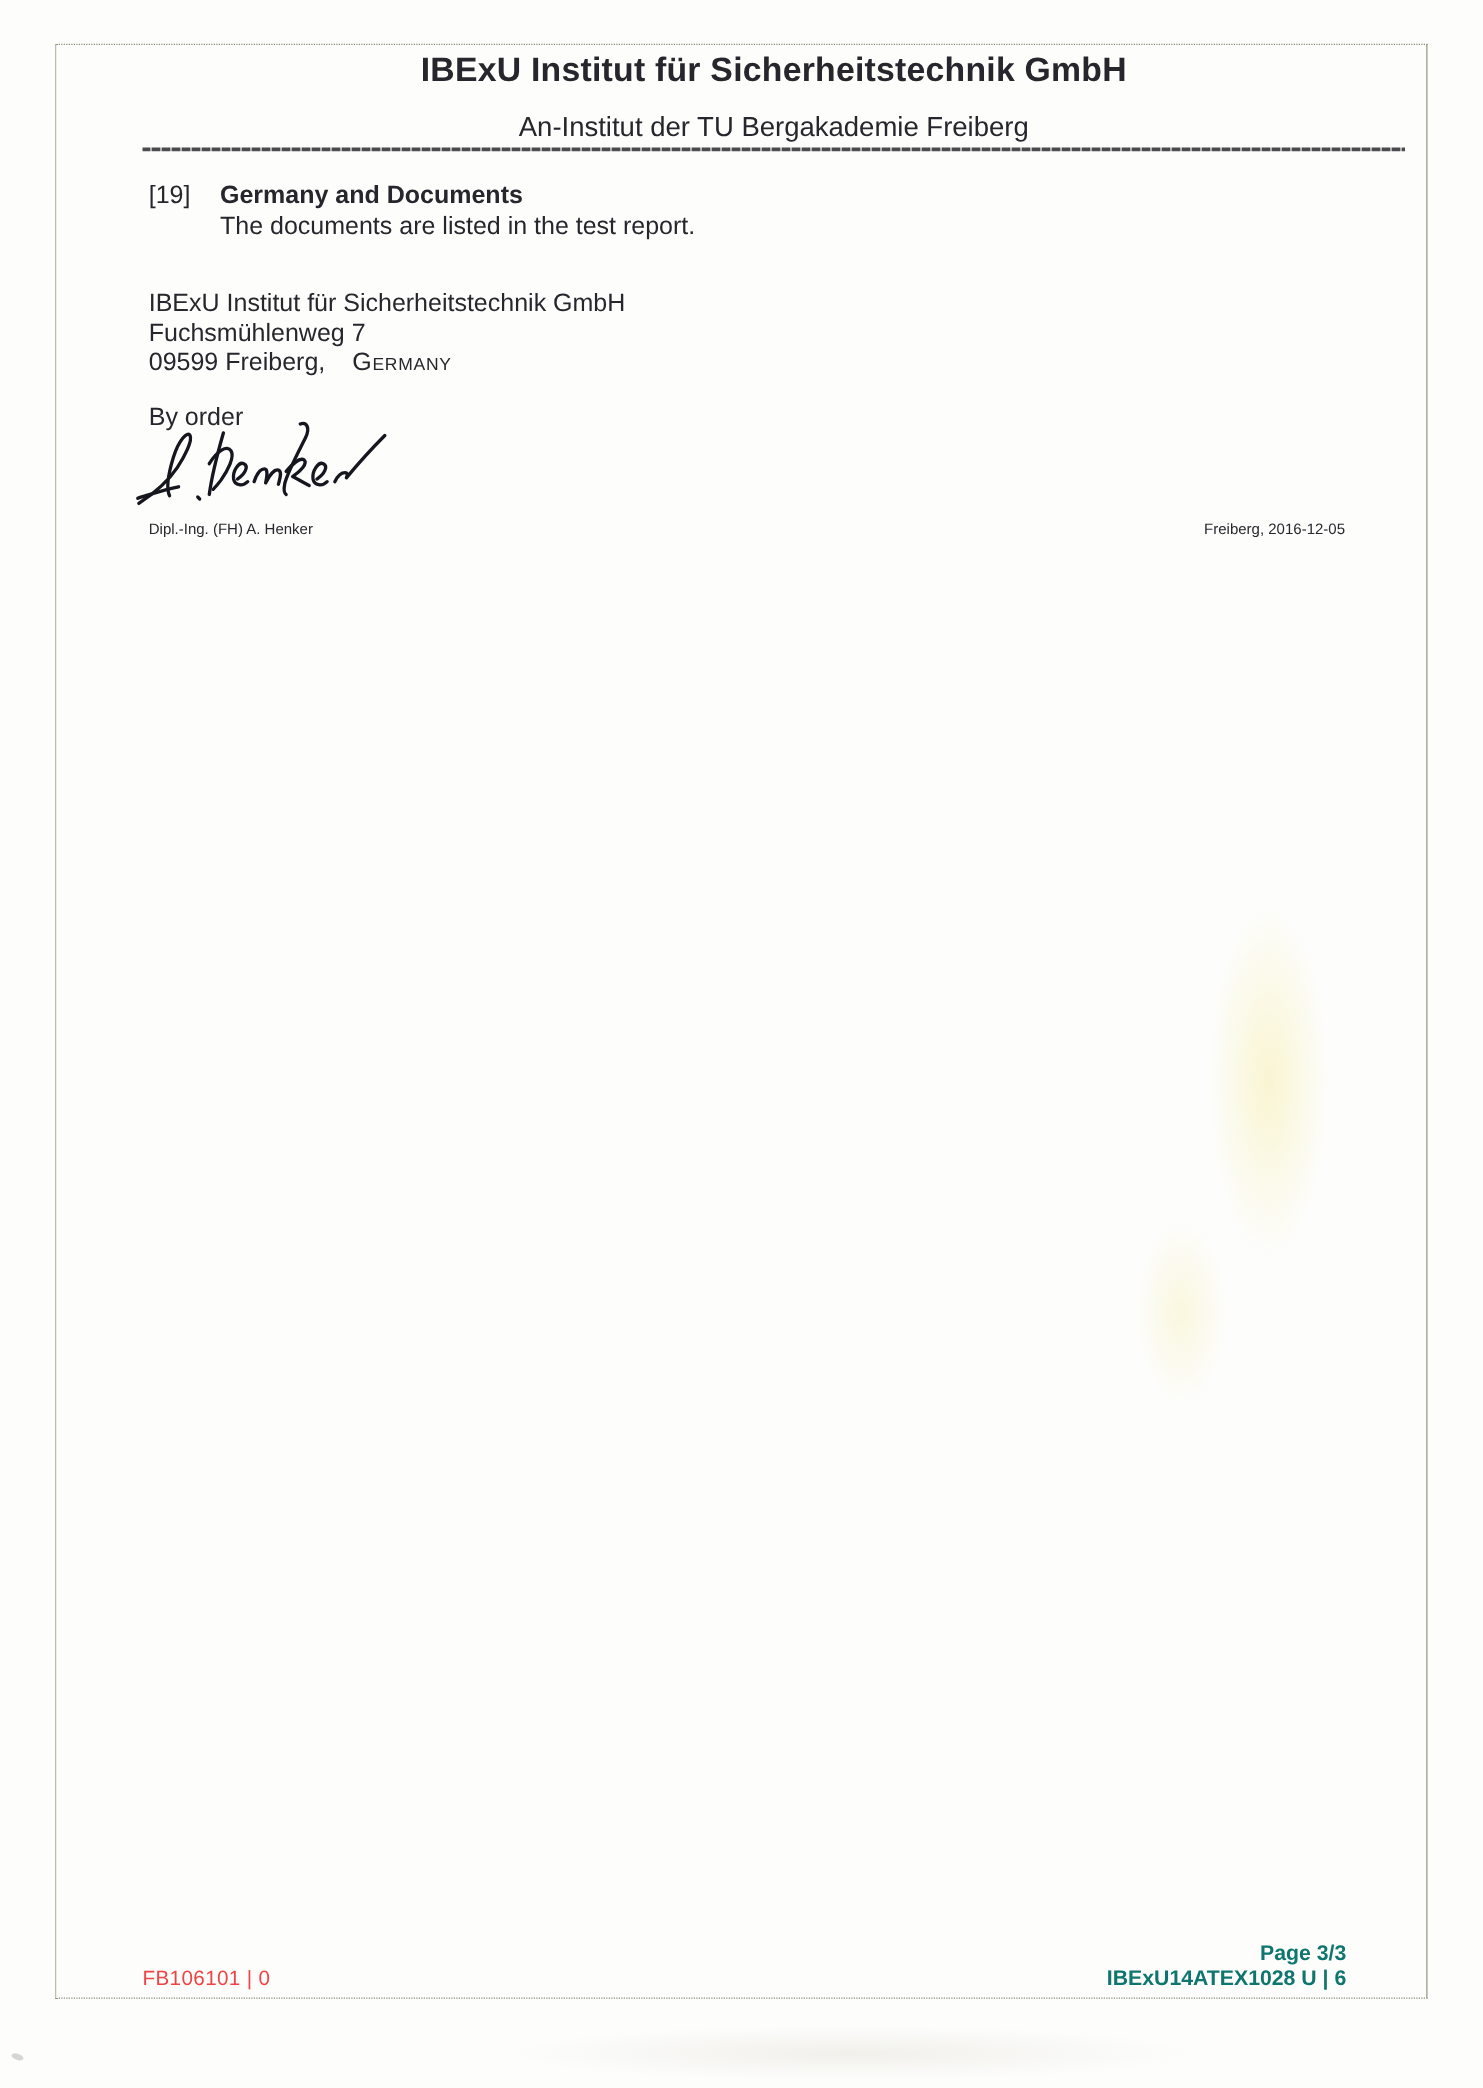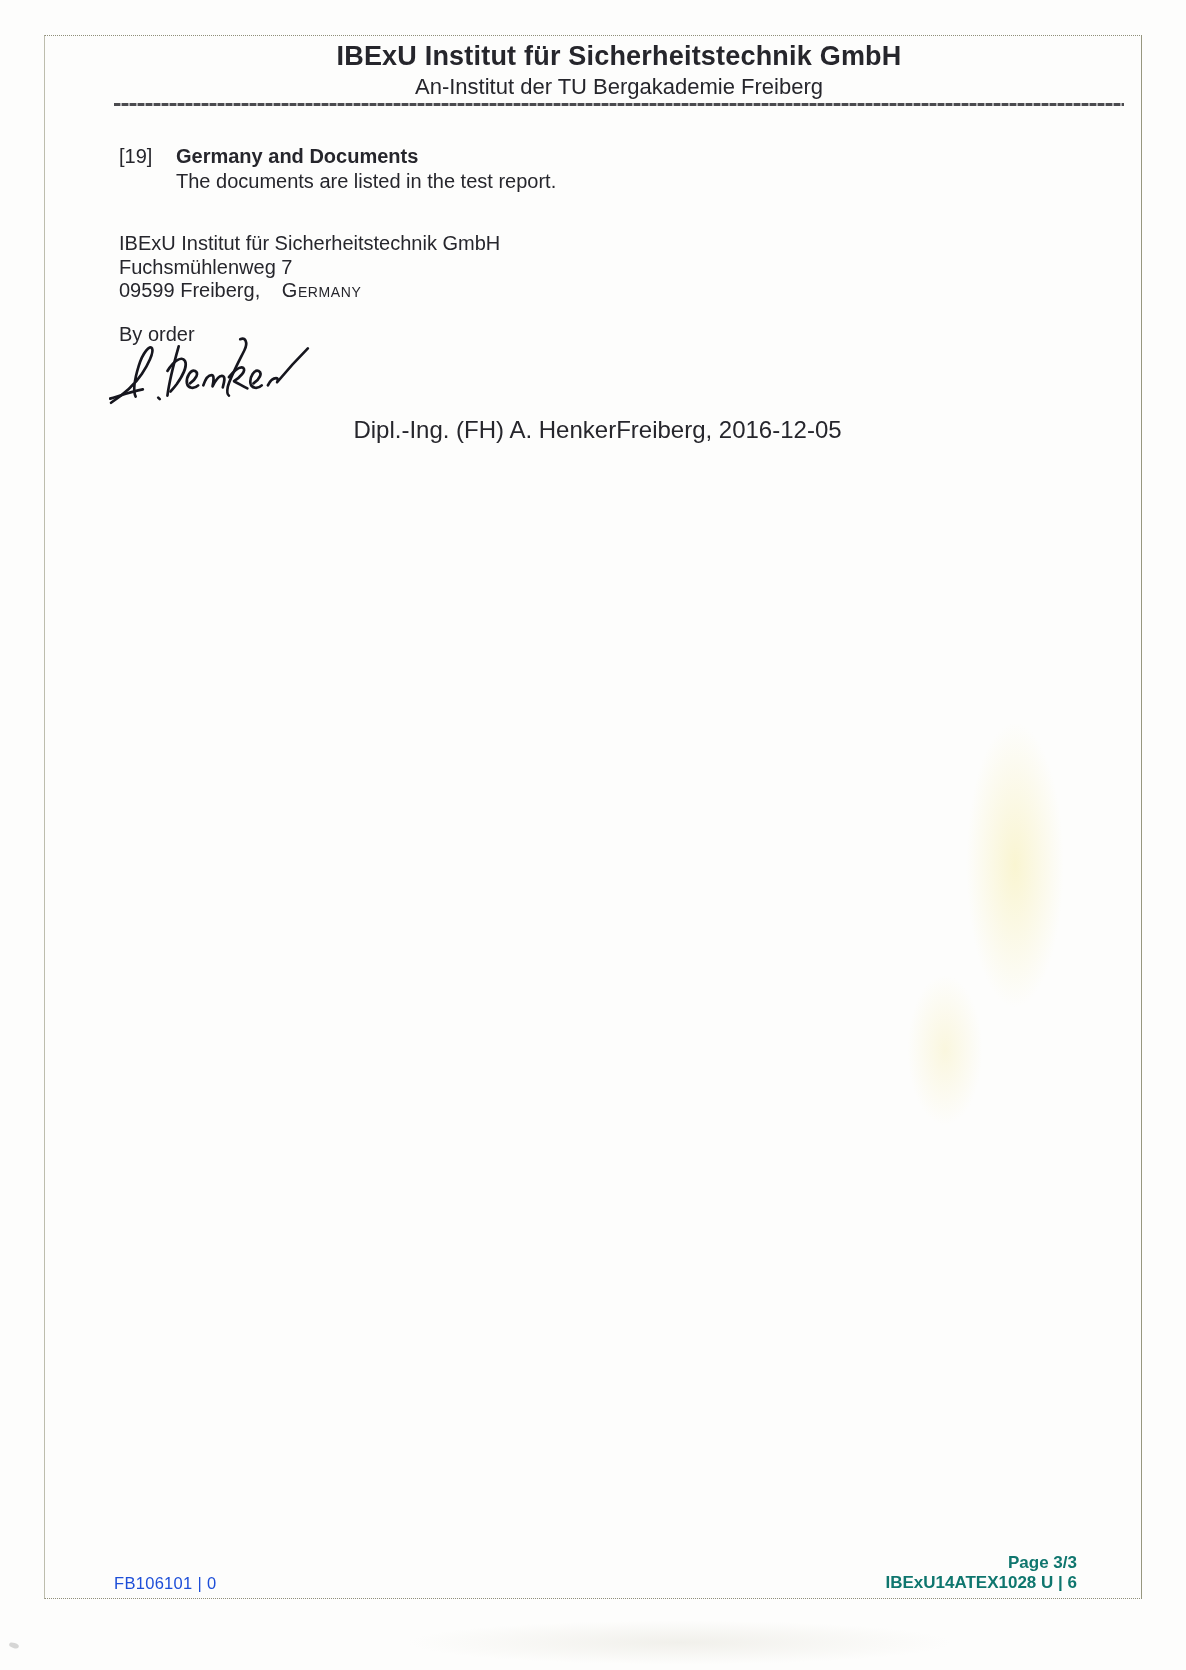--- a/index.html
+++ b/index.html
@@ -23,40 +23,40 @@
   .page{
     position:absolute;left:44px;top:35px;width:1096px;height:1562px;
     border-top:1px dotted #8f8f7a;
     border-bottom:1px dotted #8f8f7a;
     border-left:1px solid #bdbdad;
     border-right:1px solid #97977f;
   }
   
   .doc-header{position:absolute;top:5px;left:69px;width:1010px;text-align:center;}
   .org-title{font-size:27px;font-weight:bold;letter-spacing:0.2px;line-height:31px;margin:0;}
-  .org-subtitle{font-size:22px;line-height:26px;margin-top:2px;}
+  .org-subtitle{font-size:22px;line-height:26px;margin-top:17px;}
   .header-rule{margin-top:3px;height:3px;
     background:repeating-linear-gradient(90deg,#4b4b4f 0 6px, rgba(110,110,115,0.55) 6px 8px);}
   
   .sec19{position:absolute;top:108px;left:74px;display:flex;font-size:20px;line-height:24px;}
   .sec19 .ref{width:57px;flex:none;}
   .sec-heading{font-weight:bold;}
   .sec-body{margin-top:1px;text-align:right;}
   
   .address{position:absolute;top:196px;left:74px;font-size:20px;line-height:23.7px;}
   .country{font-variant:small-caps;letter-spacing:0.6px;margin-left:16px;}
   
   .by-order{position:absolute;top:287px;left:74px;font-size:20px;}
   .signature-svg{position:absolute;left:64px;top:299px;width:205px;height:74px;}
   .sign-row{position:absolute;top:380px;left:74px;right:65px;display:flex;
-    justify-content:center;font-size:24px;}
+    justify-content:space-between;font-size:12px;}
   
   .doc-footer{position:absolute;left:69px;right:64px;bottom:5px;display:flex;
     justify-content:space-between;align-items:flex-end;}
-  .form-code{color:#1d4ed8;font-size:16.5px;letter-spacing:0.3px;}
+  .form-code{color:#ef4444;font-size:16.5px;letter-spacing:0.3px;}
   .foot-right{text-align:right;font-size:17px;font-weight:bold;line-height:20px;color:#0f766e;}
 </style>
 </head>
 <body>
 
 <div class="smudge smudge-1"></div>
 <div class="smudge smudge-2"></div>
 <div class="smudge smudge-3"></div>
 <div class="smudge speck"></div>
 

